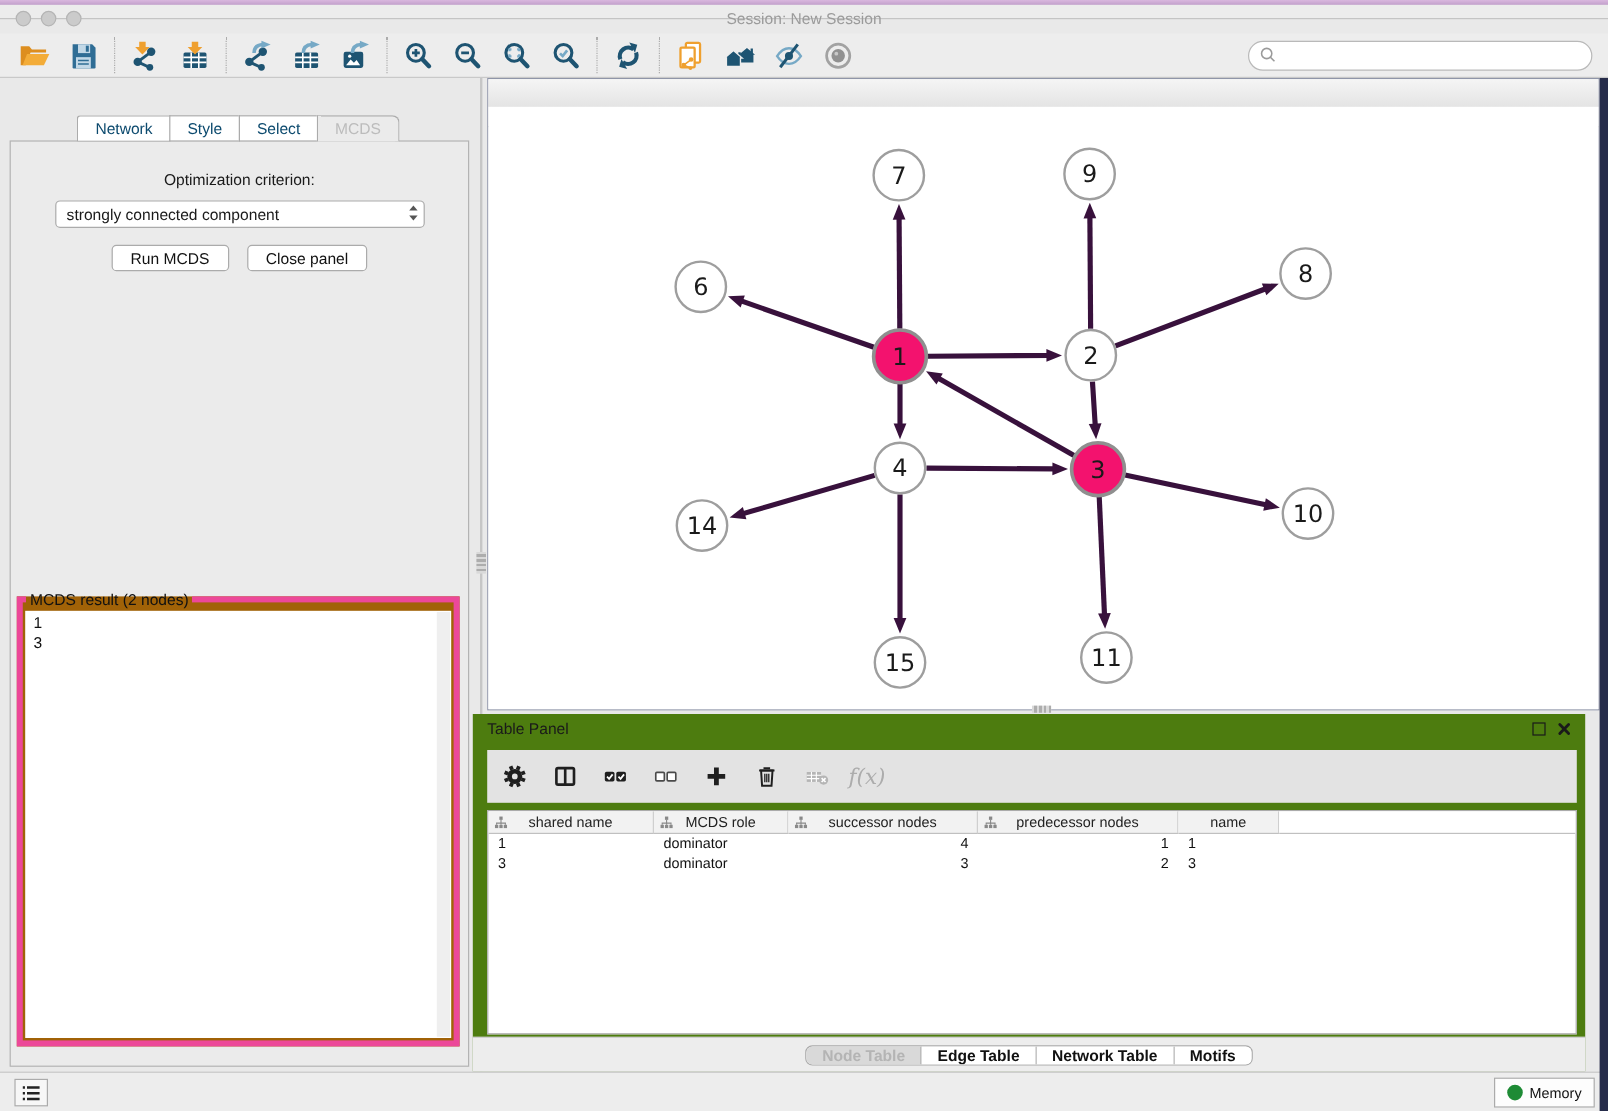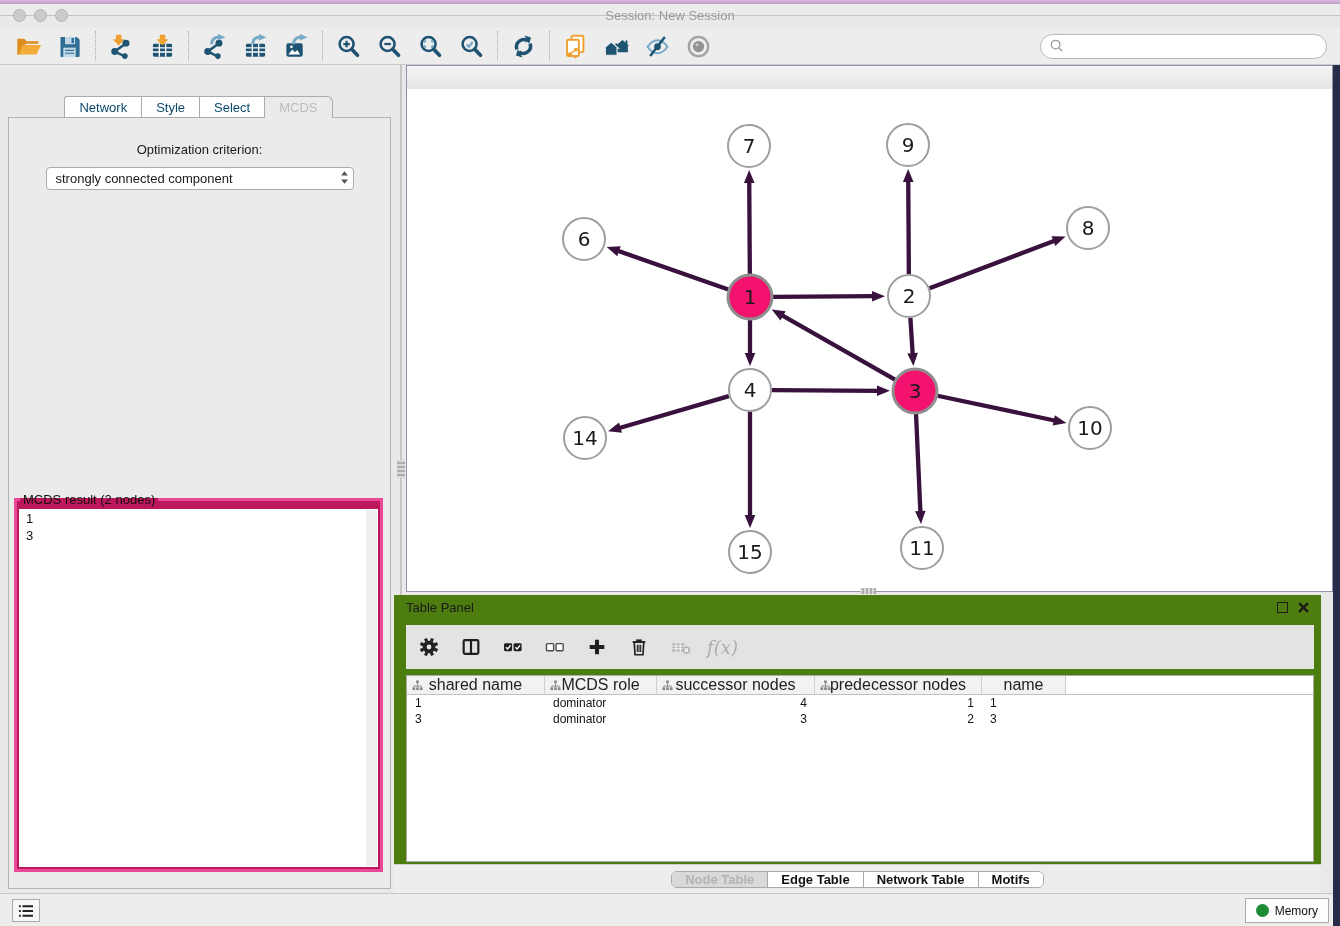--- a/index.html
+++ b/index.html
@@ -29,21 +29,21 @@
 .close-ic svg{width:11px;height:11px;display:block}
 .cp-tabs{position:absolute;left:0;right:0;top:31px;height:22px;display:flex;justify-content:center;z-index:3}
 .cp-tab{padding:3px 14px;background:#fff;border:1px solid #ABABAB;border-right:none;font-size:13px;color:#0c4a6e;cursor:pointer;line-height:15px}
 .cp-tab:first-child{border-radius:3px 0 0 0}
 .cp-tab.active{background:#EBEBEB;color:#BCBCBC;border-right:1px solid #ABABAB;border-bottom:none;border-radius:0 6px 0 0}
 .cp-body{position:absolute;left:8px;right:6px;top:52px;bottom:4px;background:#EBEBEB;border:1px solid #B3B3B3}
 .opt-label{margin-top:24px;text-align:center;font-size:13px}
 .combo{margin:10px auto 0;width:308px;height:23px;background:#fff;border:1px solid #ABABAB;border-radius:4px;display:flex;align-items:center;padding:0 4px 0 9px;justify-content:space-between;font-size:13px;cursor:pointer}
 .btn-row{display:flex;justify-content:center;gap:15px;margin-top:14px}
 .btn-row button{height:22px;padding:0 15px;background:#fff;border:1px solid #ABABAB;border-radius:4px;font-size:13px;font-family:inherit;cursor:pointer;color:#111}
-.result-box{position:absolute;left:5px;right:7px;top:374px;height:380px;border:3px solid #ec4899;padding:2px;background:#be185d}
+.result-box{position:absolute;left:5px;right:7px;top:374px;height:380px;border:5px solid #ec4899;padding:2px;background:#a16207}
 .result-box legend{font-size:13px;padding:0 3px;margin-left:1px;color:#111}
 .result-inner{position:relative;width:100%;height:100%;background:#fff}
 .result-items{padding:1px 7px;font-size:13px;line-height:17px;color:#111}
 .result-scroll{position:absolute;top:1px;bottom:1px;right:1px;width:11px;background:#EFEFEF}
 
 
 .v-split-line{position:absolute;left:400px;top:65px;bottom:33px;width:2px;background:#C6C6C6}
 .v-split-handle{position:absolute;left:397px;top:460px;width:8px;height:18px;background:repeating-linear-gradient(#D9D9D9 0 2px,#ADADAD 2px 4px);z-index:4}
 .h-split-handle{position:absolute;left:860px;top:588px;width:16px;height:6px;background:repeating-linear-gradient(90deg,#D9D9D9 0 2px,#ADADAD 2px 4px);z-index:4}
 
@@ -58,21 +58,21 @@
 
 .table-panel{position:absolute;left:394px;top:595px;width:927px;bottom:33px;background:#4d7c0f}
 .tp-header{height:25px;display:flex;align-items:center;padding:0 12px;gap:10px}
 .tp-header .hdr-title{flex:1}
 .tp-toolbar{margin:5px 7px 0 12px;height:44px;background:#E3E3E3;display:flex;align-items:center;padding:0 9px;gap:15px}
 .tp-btn{width:27px;height:32px;display:flex;align-items:center;justify-content:center;cursor:pointer}
 .tp-btn svg{width:22px;height:22px;display:block}
 .fx-glyph{font-family:"DejaVu Serif",serif;font-style:italic;font-size:18px;color:#ACACAC}
 .data-table{position:absolute;left:12px;right:7px;top:80px;bottom:31px;background:#fff;border:1px solid #ABABAB;overflow:hidden}
 .thead{display:flex;height:19px}
-.th{background:#F2F2F2;border-right:1px solid #CFCFCF;border-bottom:1px solid #C0C0C0;display:flex;align-items:center;justify-content:center;font-size:16px;color:#222;position:relative;flex:0 0 auto}
+.th{background:#F2F2F2;border-right:1px solid #CFCFCF;border-bottom:1px solid #C0C0C0;display:flex;align-items:center;justify-content:center;font-size:12px;color:#222;position:relative;flex:0 0 auto}
 .th .tree{position:absolute;left:5px;top:4px}
 .th-filler{flex:1 1 auto;background:#fff;border-right:none;border-bottom:1px solid #C0C0C0}
 .trow{display:flex;height:16px;font-size:12px;align-items:center;color:#111}
 .td{padding:0 8px;white-space:nowrap;flex:0 0 auto}
 .tp-tabs{position:absolute;left:0;right:0;bottom:0;height:29px;display:flex;align-items:center;justify-content:center;border-top:1px solid #CFCFCF;background:#EDEDED}
 .tp-tabgroup{display:flex;border:1px solid #A9A9A9;border-radius:6px;overflow:hidden;background:#fff}
 .tp-tab{padding:0 13px;background:#fff;font-size:13px;font-weight:600;border-right:1px solid #A9A9A9;color:#111;cursor:pointer}
 .tp-tab:last-child{border-right:none}
 .tp-tab.active{background:#D9D9D9;color:#B4B4B4}
 
@@ -292,20 +292,24 @@
         <div class="cp-tab active">MCDS</div>
       </div>
     <div class="cp-body">
       <div class="opt-label">Optimization criterion:</div>
       <div class="combo">
         <span>strongly connected component</span>
         <span><svg width="9" height="15" viewBox="0 0 9 15">
               <path d="M4.5 1.2L8 5.4H1z" fill="#555"></path>
               <path d="M4.5 13.8L8 9.6H1z" fill="#555"></path>
             </svg></span>
+      </div>
+      <div class="btn-row">
+        <button>Run MCDS</button>
+        <button>Close panel</button>
       </div>
       <fieldset class="result-box">
         <legend>MCDS result (2 nodes)</legend>
         <div class="result-inner">
           <div class="result-items" id="result-list">
               <div>1</div>
               <div>3</div>
             </div>
           <div class="result-scroll"></div>
         </div>

